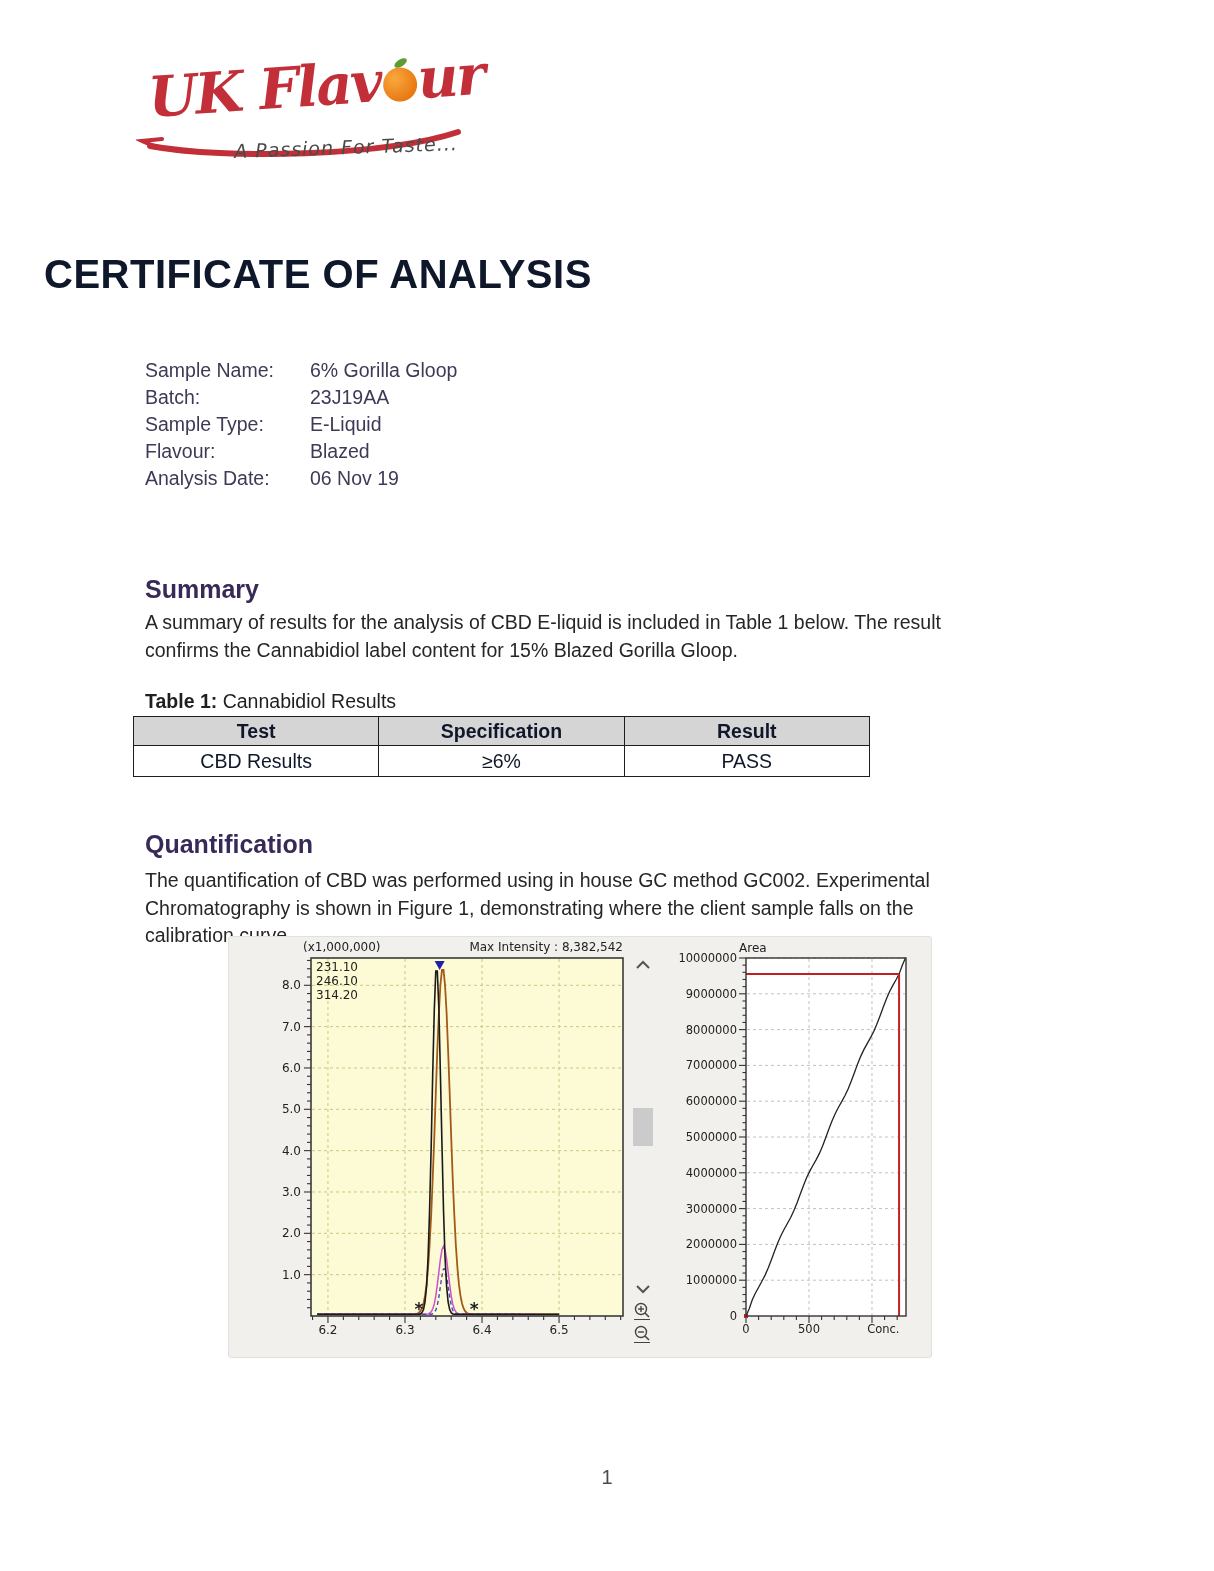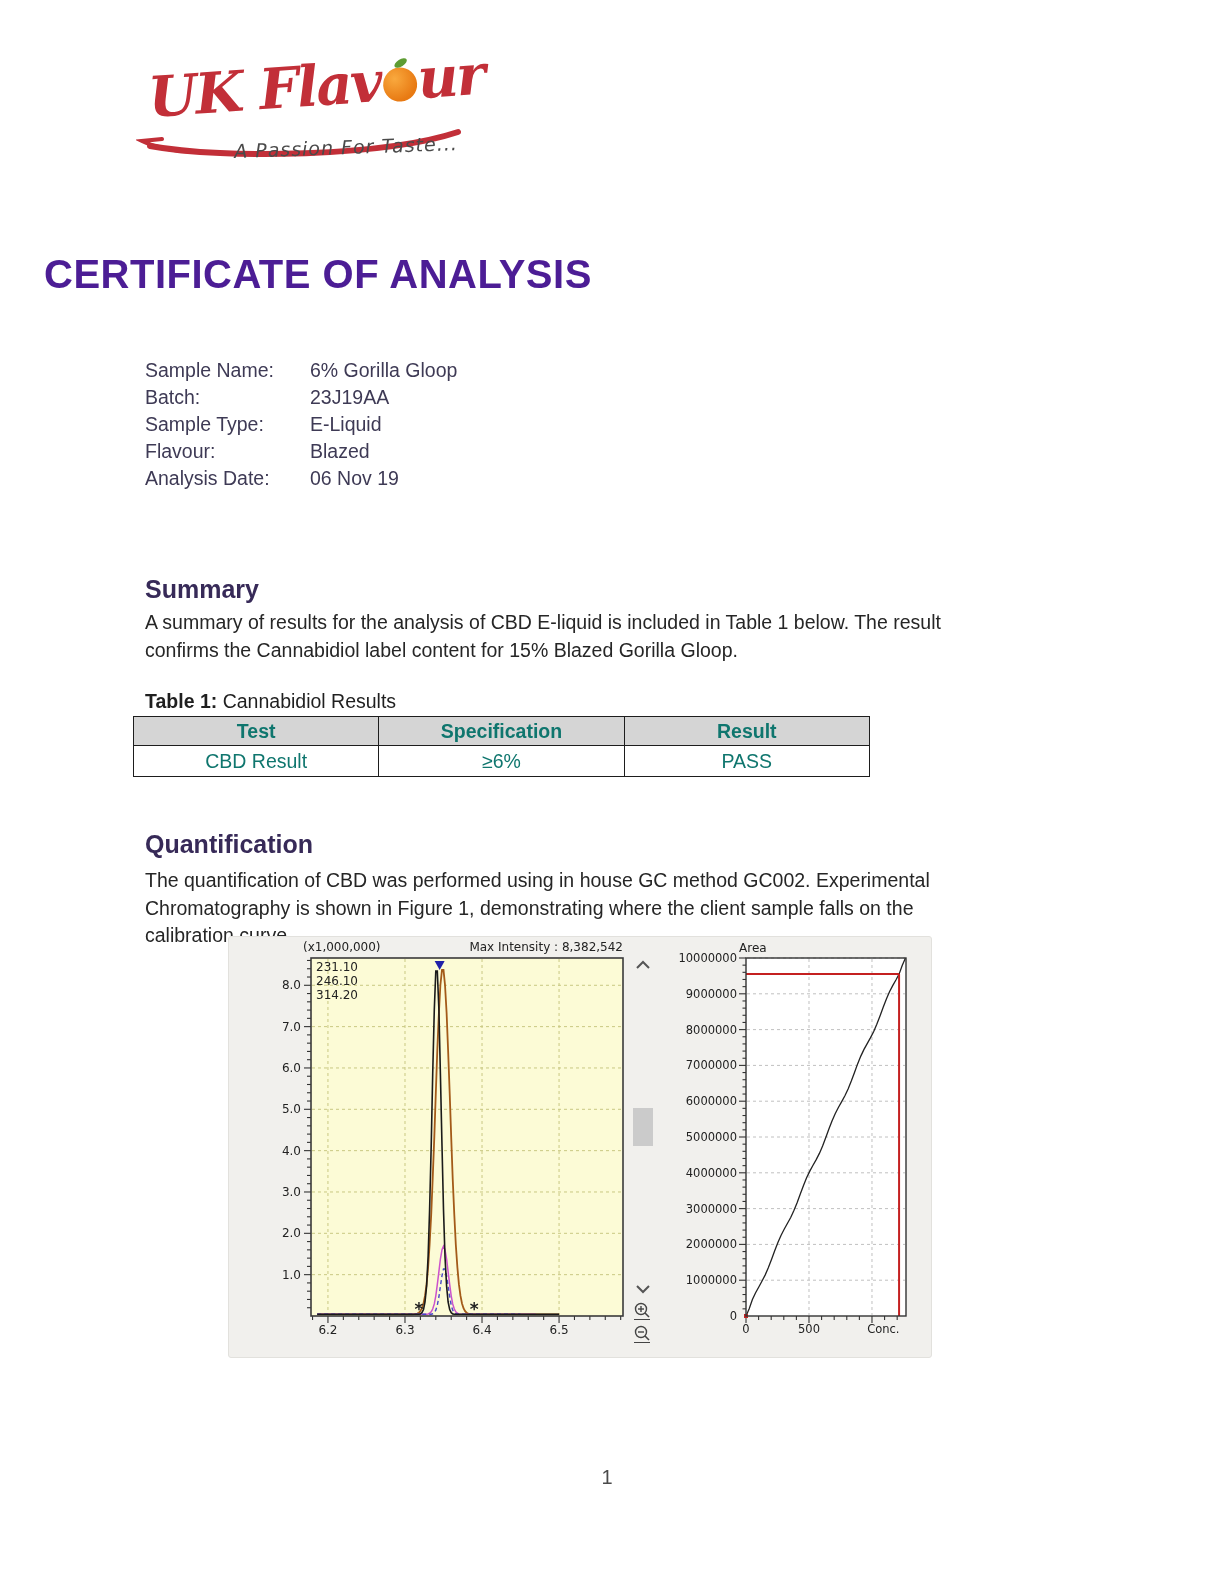--- a/index.html
+++ b/index.html
@@ -25,31 +25,31 @@
   }
   .swoosh{position:absolute;left:-12px;top:66px;}
   .tagline{
     position:absolute;left:68px;top:78px;width:260px;text-align:center;
     font-family:"DejaVu Sans",sans-serif;font-style:italic;font-size:19px;
     color:#4a4a4a;letter-spacing:1px;transform:rotate(-2deg);white-space:nowrap;
   }
   
   .main-title{
     position:absolute;left:44px;top:252px;font-size:40px;font-weight:bold;
-    color:#4c1d95;letter-spacing:0.5px;
+    color:#0f172a;letter-spacing:0.5px;
   }
   .info-block{position:absolute;left:145px;top:357px;font-size:19.5px;color:#3E3A55;}
   .info-row{height:26.9px;line-height:26.9px;white-space:nowrap;}
   .info-label{display:inline-block;width:165px;}
   .section-head{position:absolute;font-size:25px;font-weight:bold;color:#372A58;}
   .para{position:absolute;font-size:19.5px;line-height:27.5px;color:#262626;}
   .table-caption{position:absolute;left:145px;top:690px;font-size:19.5px;color:#1f1f1f;}
   
   .t1{position:absolute;left:133px;top:716px;width:737px;border-collapse:collapse;
-      font-size:19.5px;color:#0f766e;table-layout:fixed;padding-left:31px;}
+      font-size:19.5px;color:#0f172a;table-layout:fixed;padding-left:31px;}
   .t1 th,.t1 td{border:1.6px solid #1d1d1d;text-align:center;padding:0;}
   .t1 th{background:#D5D5D5;height:28px;font-weight:bold;}
   .t1 td{height:30px;background:#ffffff;}
   
   .figure-panel{
     position:absolute;left:228px;top:936px;width:702px;height:420px;
     background:#F1F0ED;border:1px solid #E2E1DD;border-radius:3px;
   }
   .figure-panel svg{position:absolute;left:0;top:0;}
   .figure-panel svg text{font-family:"DejaVu Sans",sans-serif;fill:#222222;}
@@ -86,21 +86,21 @@
 
   <div class="table-caption"><b>Table 1:</b><span> Cannabidiol Results</span></div>
   <table class="t1">
     <tbody>
         <tr>
       <th>Test</th>
       <th>Specification</th>
       <th>Result</th>
     </tr>
     <tr>
-      <td>CBD Result</td>
+      <td>CBD Results</td>
       <td>≥6%</td>
       <td>PASS</td>
     </tr>
   </tbody>
     </table>
 
   <div class="section-head" style="left:145px;top:800px;margin-top:30px;">Quantification</div>
   <div class="para" style="left:145px;top:834px;width:828px;margin-top:33px;">The quantification of CBD was performed using in house GC method GC002. Experimental Chromatography is shown in Figure 1, demonstrating where the client sample falls on the calibration curve.</div>
 
   <div class="figure-panel">

